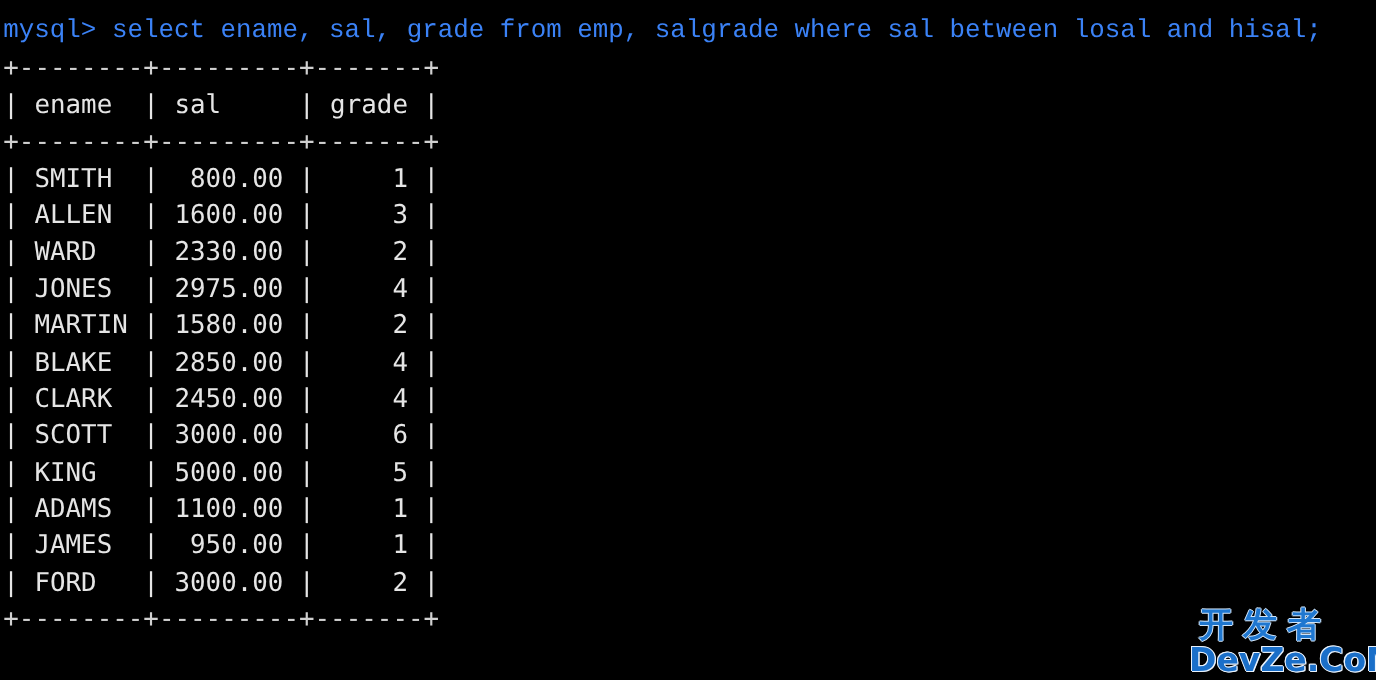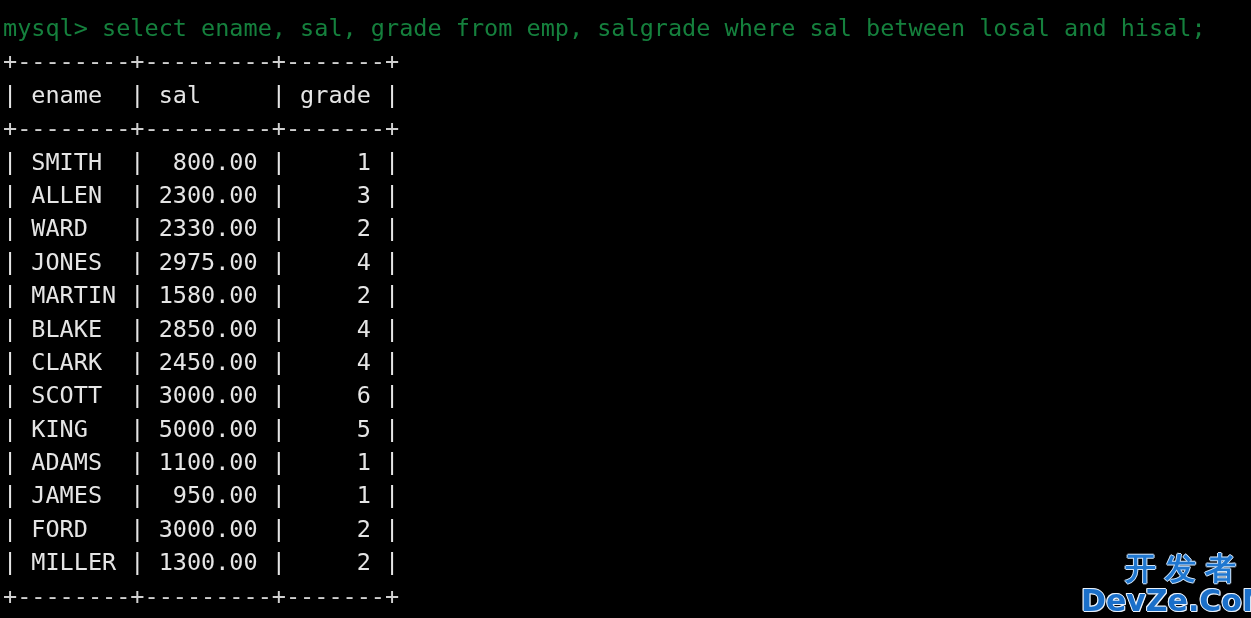--- a/index.html
+++ b/index.html
@@ -31,34 +31,35 @@
     font-family: "DejaVu Sans Mono", "Liberation Mono", monospace;
     font-size: 23.5px;
     line-height: 33.4px;
     color: #e5e5e5;
     white-space: pre;
     letter-spacing: 0px;
     height: 33.4px;
   }
 
   .line.prompt {
-    color: #15803d;
+    color: #3b82f6;
+    font-family: Liberation Mono, monospace;
   }
 
   .rule {
     color: #d0d0d0;
   }
 
   
   #watermark {
     position: absolute;
     right: 6px;
     bottom: 2px;
     width: 164px;
-    text-align: right;
+    text-align: left;
     user-select: none;
     line-height: 1;
   }
   #watermark .cjk {
     display: block;
     font-family: "DejaVu Sans", "Liberation Sans", sans-serif;
     font-size: 31px;
     font-weight: 700;
     letter-spacing: 9px;
     color: #1f77d0;
@@ -92,32 +93,31 @@
 
   <div class="line prompt">mysql&gt; select ename, sal, grade from emp, salgrade where sal between losal and hisal;</div>
 
   <div class="line rule">+--------+---------+-------+</div>
 
   <div class="line">| ename  | sal     | grade |</div>
 
   <div class="line rule">+--------+---------+-------+</div>
 
   <div class="line">| SMITH  |  800.00 |     1 |</div>
-  <div class="line">| ALLEN  | 2300.00 |     3 |</div>
+  <div class="line">| ALLEN  | 1600.00 |     3 |</div>
   <div class="line">| WARD   | 2330.00 |     2 |</div>
   <div class="line">| JONES  | 2975.00 |     4 |</div>
   <div class="line">| MARTIN | 1580.00 |     2 |</div>
   <div class="line">| BLAKE  | 2850.00 |     4 |</div>
   <div class="line">| CLARK  | 2450.00 |     4 |</div>
   <div class="line">| SCOTT  | 3000.00 |     6 |</div>
   <div class="line">| KING   | 5000.00 |     5 |</div>
   <div class="line">| ADAMS  | 1100.00 |     1 |</div>
   <div class="line">| JAMES  |  950.00 |     1 |</div>
   <div class="line">| FORD   | 3000.00 |     2 |</div>
-  <div class="line">| MILLER | 1300.00 |     2 |</div>
 
   <div class="line rule">+--------+---------+-------+</div>
 
 </div>
 
 <div id="watermark">
   <span class="cjk">开发者</span>
   <span class="latin">DevZe.CoM</span>
 </div>
 

